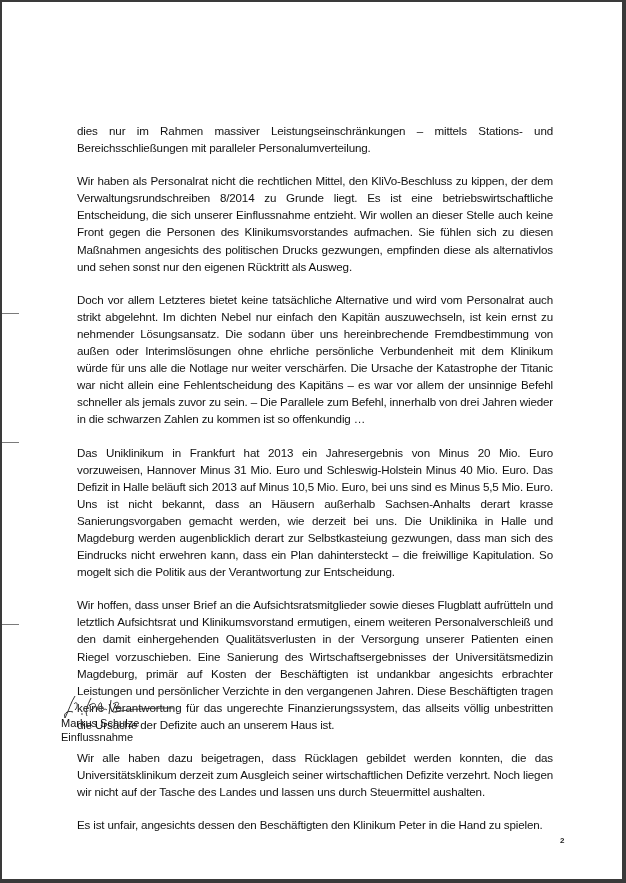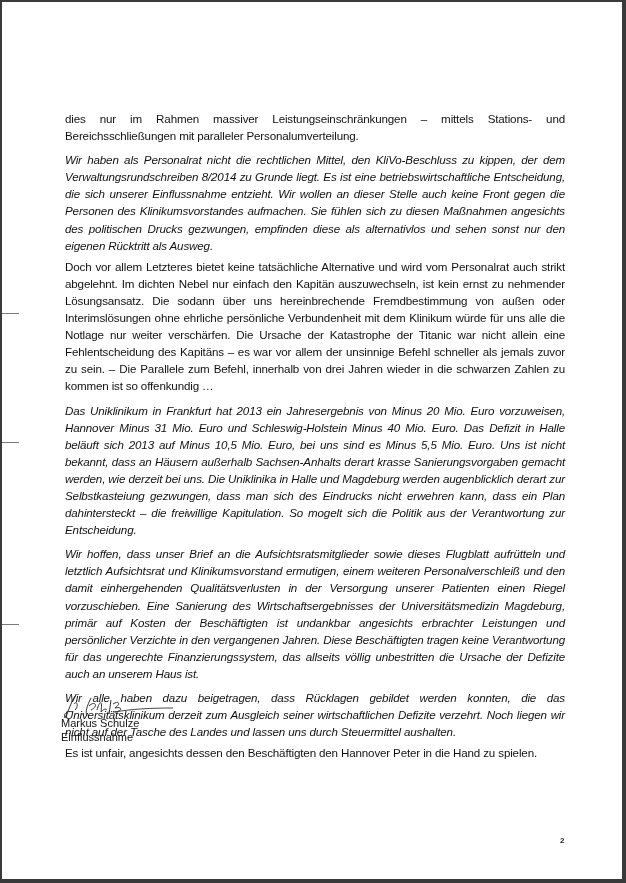--- a/index.html
+++ b/index.html
@@ -22,23 +22,23 @@
   .body-text {
     position: absolute;
     left: 59px; top: 104px;
     width: 508px;
     font-family: "Liberation Sans", sans-serif;
     font-size: 11.6px;
     line-height: 17.1px;
     color: #111;
     letter-spacing: -0.15px;
   }
-  .para { margin: 4px; text-align: justify; }
+  .para { margin: 16px; text-align: justify; }
   .para.last-left { text-align: left; }
-  .gap { margin-top: 7px; font-style: italic; }
+  .gap { margin-top: 7px; }
   .sig-area {
     position: absolute; left: 59px; top: 690px; width: 200px;
   }
   .signature { display: block; width: 115px; height: 30px; }
   .sig-name, .sig-role {
     font-family: "Liberation Sans", sans-serif;
     font-size: 11px; line-height: 14px; color: #111; margin-left: 0px;
   }
   .sig-name { margin-top: -6px; }
   .page-number {
@@ -56,21 +56,21 @@
   <div class="fold" style="top:440px;"></div>
   <div class="fold" style="top:622px;"></div>
 
   <div class="body-text">
     <p class="para">dies nur im Rahmen massiver Leistungseinschränkungen – mittels Stations- und Bereichsschließungen mit paralleler Personalumverteilung.</p>
     <p class="para gap">Wir haben als Personalrat nicht die rechtlichen Mittel, den KliVo-Beschluss zu kippen, der dem Verwaltungsrundschreiben 8/2014 zu Grunde liegt. Es ist eine betriebswirtschaftliche Entscheidung, die sich unserer Einflussnahme entzieht. Wir wollen an dieser Stelle auch keine Front gegen die Personen des Klinikumsvorstandes aufmachen. Sie fühlen sich zu diesen Maßnahmen angesichts des politischen Drucks gezwungen, empfinden diese als alternativlos und sehen sonst nur den eigenen Rücktritt als Ausweg.</p>
     <p class="para">Doch vor allem Letzteres bietet keine tatsächliche Alternative und wird vom Personalrat auch strikt abgelehnt. Im dichten Nebel nur einfach den Kapitän auszuwechseln, ist kein ernst zu nehmender Lösungsansatz. Die sodann über uns hereinbrechende Fremdbestimmung von außen oder Interimslösungen ohne ehrliche persönliche Verbundenheit mit dem Klinikum würde für uns alle die Notlage nur weiter verschärfen. Die Ursache der Katastrophe der Titanic war nicht allein eine Fehlentscheidung des Kapitäns – es war vor allem der unsinnige Befehl schneller als jemals zuvor zu sein. – Die Parallele zum Befehl, innerhalb von drei Jahren wieder in die schwarzen Zahlen zu kommen ist so offenkundig …</p>
     <p class="para gap">Das Uniklinikum in Frankfurt hat 2013 ein Jahresergebnis von Minus 20 Mio. Euro vorzuweisen, Hannover Minus 31 Mio. Euro und Schleswig-Holstein Minus 40 Mio. Euro. Das Defizit in Halle beläuft sich 2013 auf Minus 10,5 Mio. Euro, bei uns sind es Minus 5,5 Mio. Euro. Uns ist nicht bekannt, dass an Häusern außerhalb Sachsen-Anhalts derart krasse Sanierungsvorgaben gemacht werden, wie derzeit bei uns. Die Uniklinika in Halle und Magdeburg werden augenblicklich derart zur Selbstkasteiung gezwungen, dass man sich des Eindrucks nicht erwehren kann, dass ein Plan dahintersteckt – die freiwillige Kapitulation. So mogelt sich die Politik aus der Verantwortung zur Entscheidung.</p>
     <p class="para gap">Wir hoffen, dass unser Brief an die Aufsichtsratsmitglieder sowie dieses Flugblatt aufrütteln und letztlich Aufsichtsrat und Klinikumsvorstand ermutigen, einem weiteren Personalverschleiß und den damit einhergehenden Qualitätsverlusten in der Versorgung unserer Patienten einen Riegel vorzuschieben. Eine Sanierung des Wirtschaftsergebnisses der Universitätsmedizin Magdeburg, primär auf Kosten der Beschäftigten ist undankbar angesichts erbrachter Leistungen und persönlicher Verzichte in den vergangenen Jahren. Diese Beschäftigten tragen keine Verantwortung für das ungerechte Finanzierungssystem, das allseits völlig unbestritten die Ursache der Defizite auch an unserem Haus ist.</p>
     <p class="para gap">Wir alle haben dazu beigetragen, dass Rücklagen gebildet werden konnten, die das Universitätsklinikum derzeit zum Ausgleich seiner wirtschaftlichen Defizite verzehrt. Noch liegen wir nicht auf der Tasche des Landes und lassen uns durch Steuermittel aushalten.</p>
-    <p class="para last-left">Es ist unfair, angesichts dessen den Beschäftigten den Hannover Peter in die Hand zu spielen.</p>
+    <p class="para last-left">Es ist unfair, angesichts dessen den Beschäftigten den Klinikum Peter in die Hand zu spielen.</p>
   </div>
 
   <div class="sig-area">
     <svg class="signature" viewBox="0 0 115 30">
       <path d="M14 4 C 10 10, 8 18, 4 26 M 4 26 C 2 22, 6 18, 12 20" fill="none" stroke="#333" stroke-width="1"></path>
       <path d="M13 12 C 16 8, 18 14, 14 18" fill="none" stroke="#333" stroke-width="1"></path>
       <circle cx="21" cy="22" r="0.8" fill="#333"></circle>
       <path d="M30 6 C 26 14, 24 20, 26 24 M 28 14 C 34 8, 38 14, 30 18 M 36 18 C 38 10, 42 6, 40 20 C 42 18, 44 16, 46 18" fill="none" stroke="#333" stroke-width="1"></path>
       <path d="M50 8 L 48 22 M 52 12 C 58 8, 60 12, 54 16 C 62 14, 62 20, 52 20" fill="none" stroke="#333" stroke-width="1"></path>
       <path d="M54 20 C 70 17, 90 16, 112 16" fill="none" stroke="#333" stroke-width="0.9"></path>

